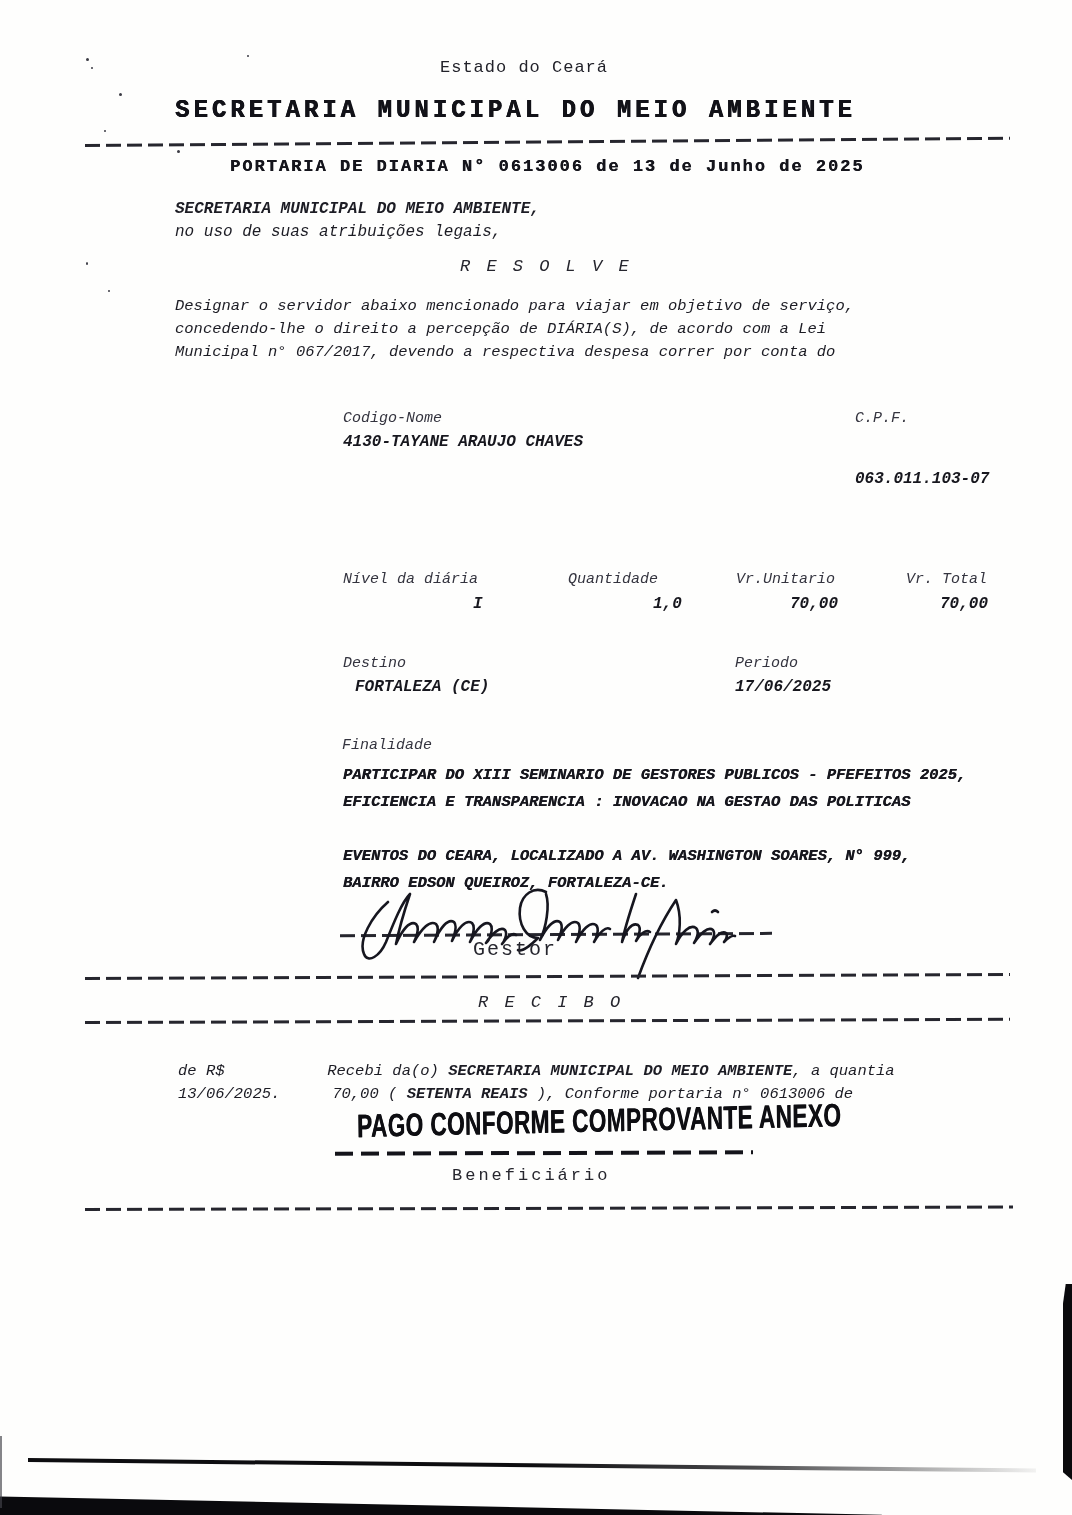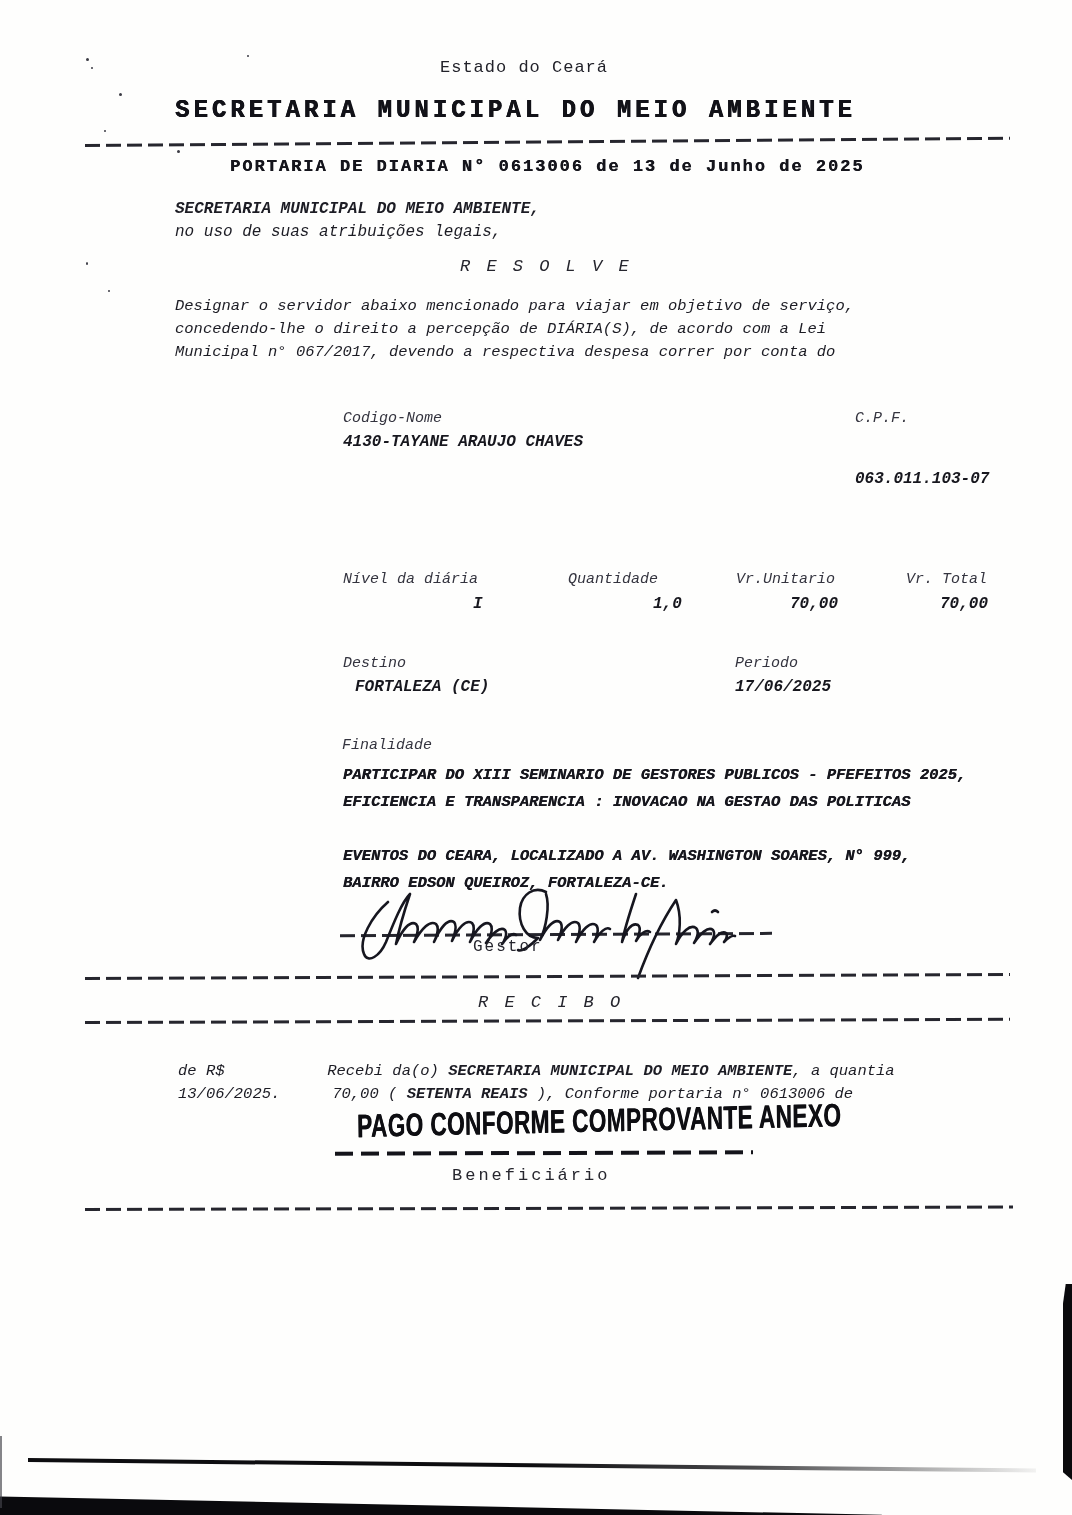--- a/index.html
+++ b/index.html
@@ -34,21 +34,21 @@
   .dash.heavy{height:4px;
     background:repeating-linear-gradient(90deg,#14141a 0px,#14141a 18px,rgba(0,0,0,0) 18px,rgba(0,0,0,0) 26px);
   }
   .dash.fine{height:2.5px;}
 
   .label{font-size:15px;font-style:italic;color:#34343f;}
   .value{font-size:16px;font-style:italic;font-weight:bold;color:#17171e;}
 
   .fin-line{font-size:15.5px;line-height:27px;font-style:italic;font-weight:bold;color:#17171e;text-shadow:0.3px 0 0 #17171e;}
 
-  .gestor{font-size:16px;letter-spacing:2px;color:#26262e;}
+  .gestor{font-size:20px;letter-spacing:2px;color:#26262e;}
   .benef{font-size:17px;letter-spacing:3px;color:#26262e;}
   .recibo-h{font-size:17px;letter-spacing:3px;font-style:italic;color:#26262e;}
 
   .stamp{
     font-family:"Liberation Sans", sans-serif;
     font-weight:700;font-size:29px;color:#0e0e12;
     transform:scaleX(0.78) scaleY(1.12) rotate(-0.9deg);
     transform-origin:left center;
     letter-spacing:0.5px;
     text-shadow:0.5px 0 0 #0e0e12;

